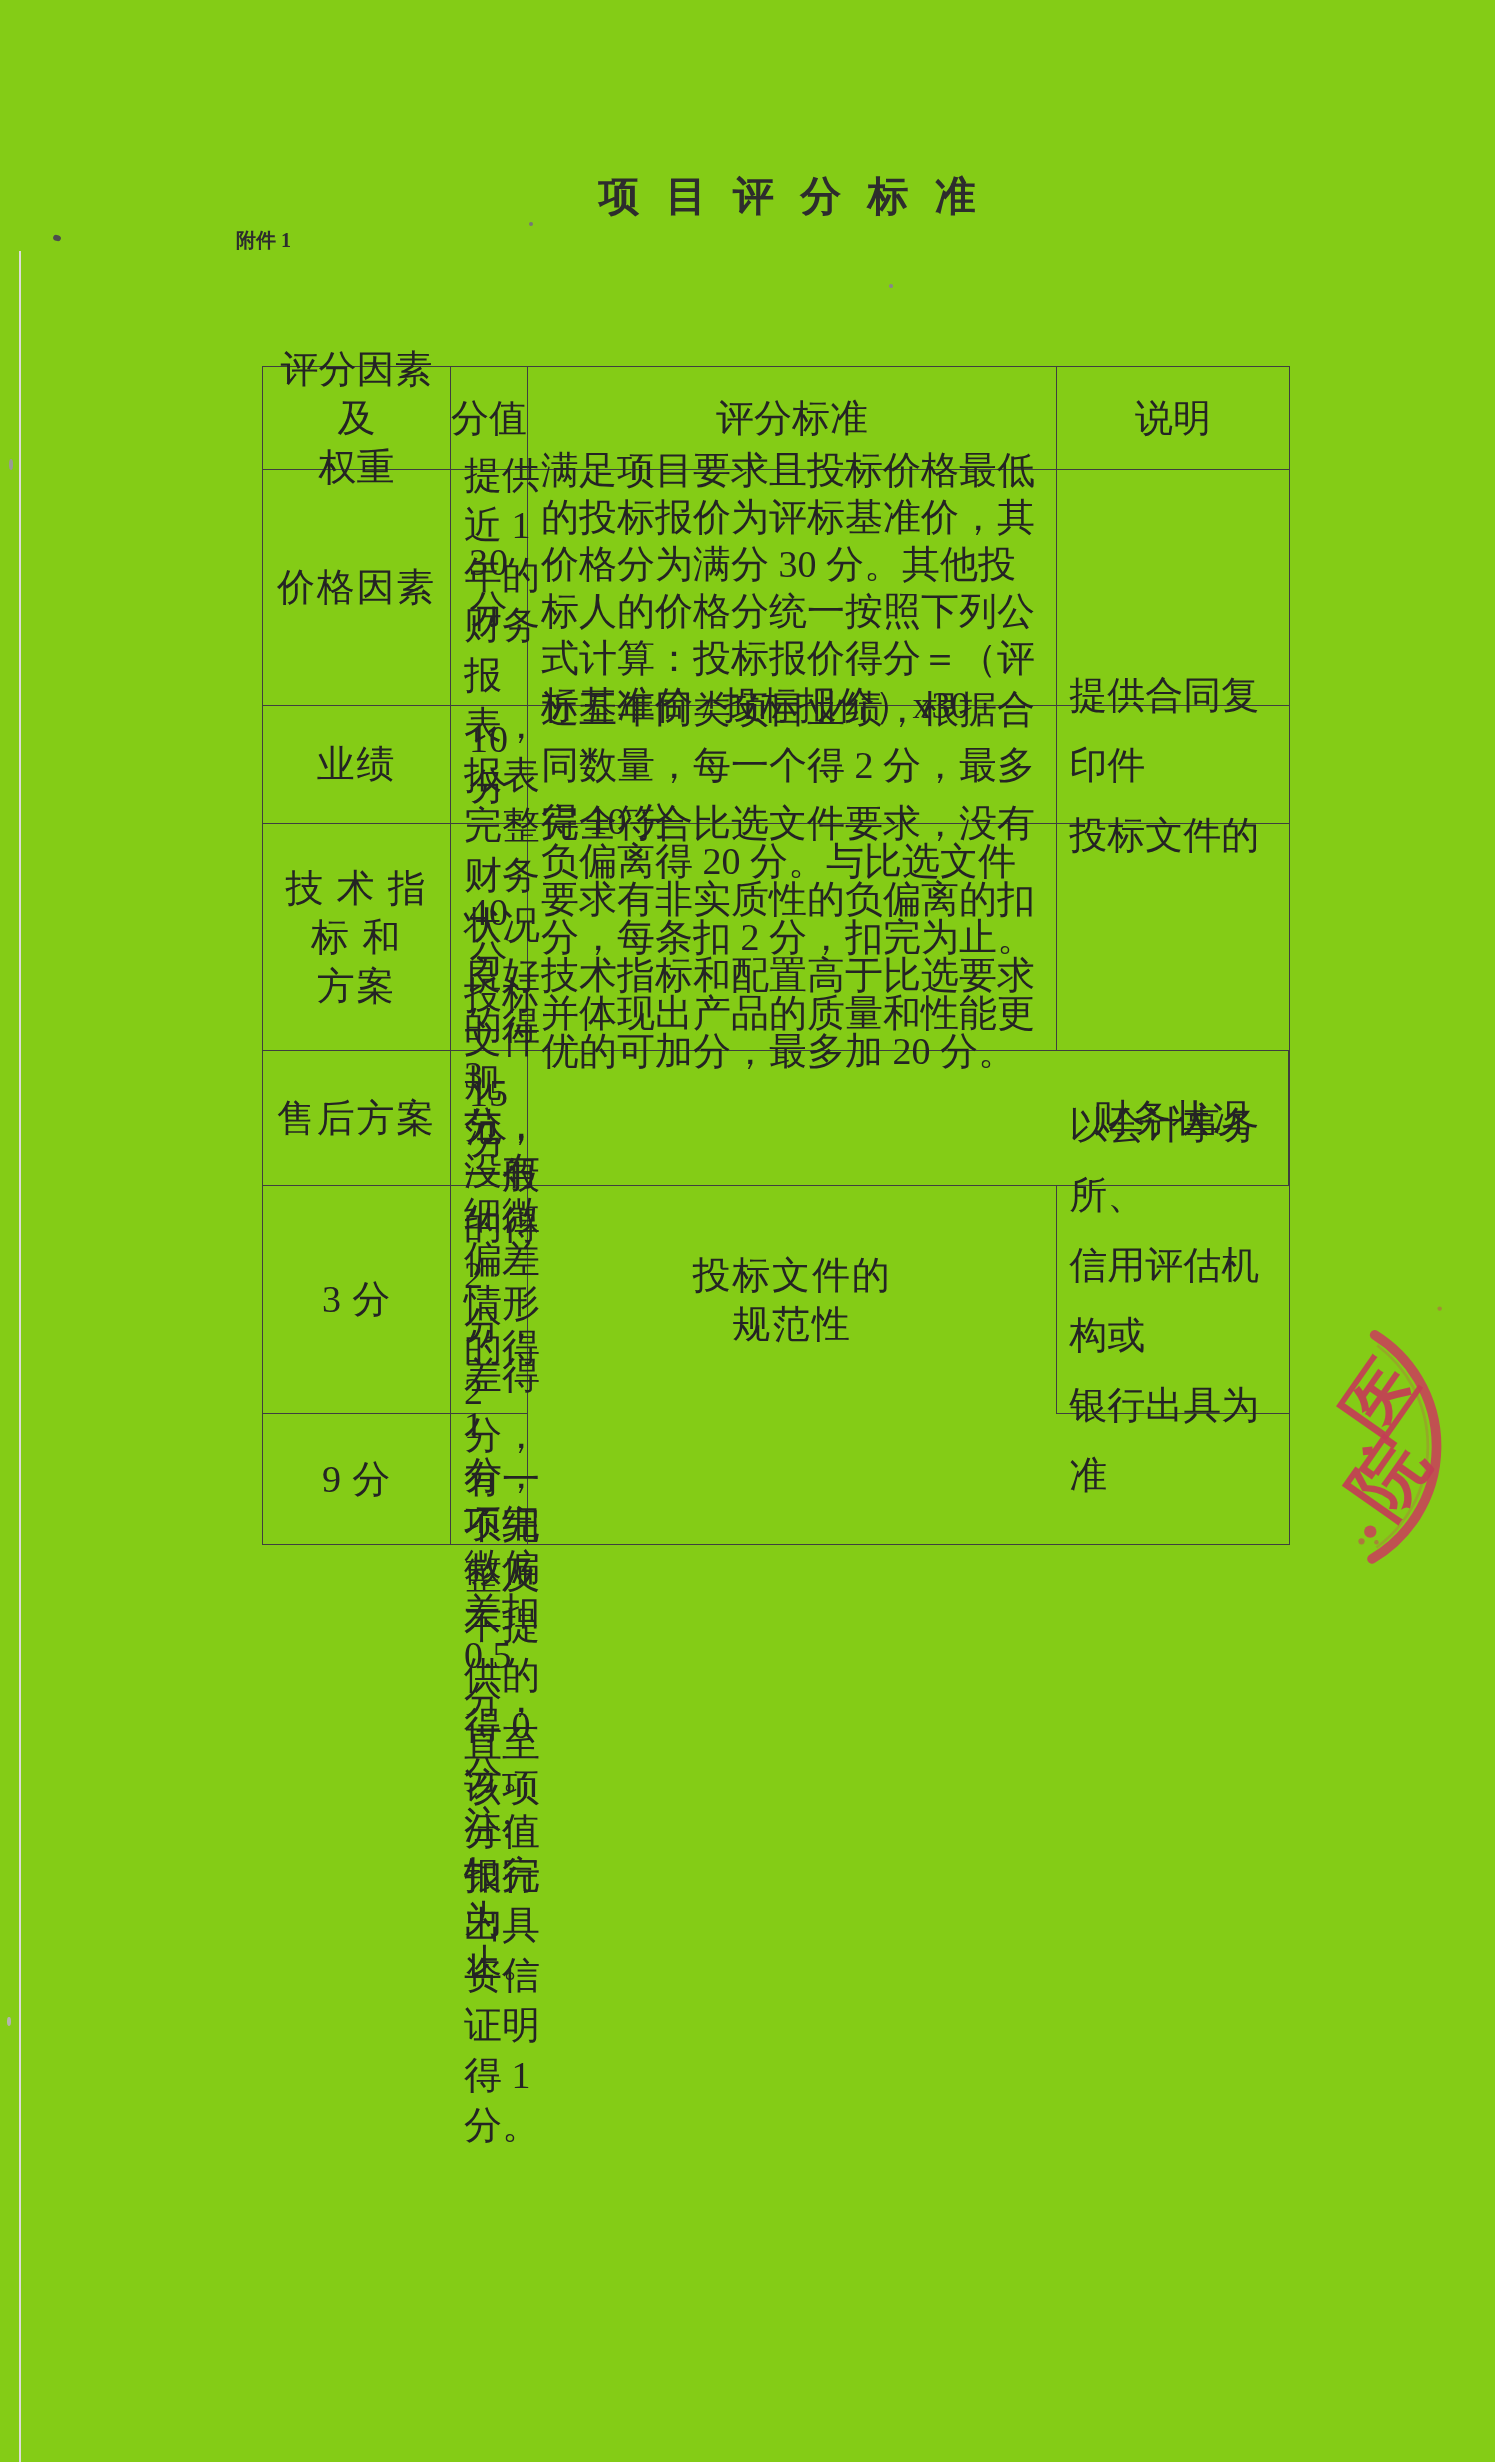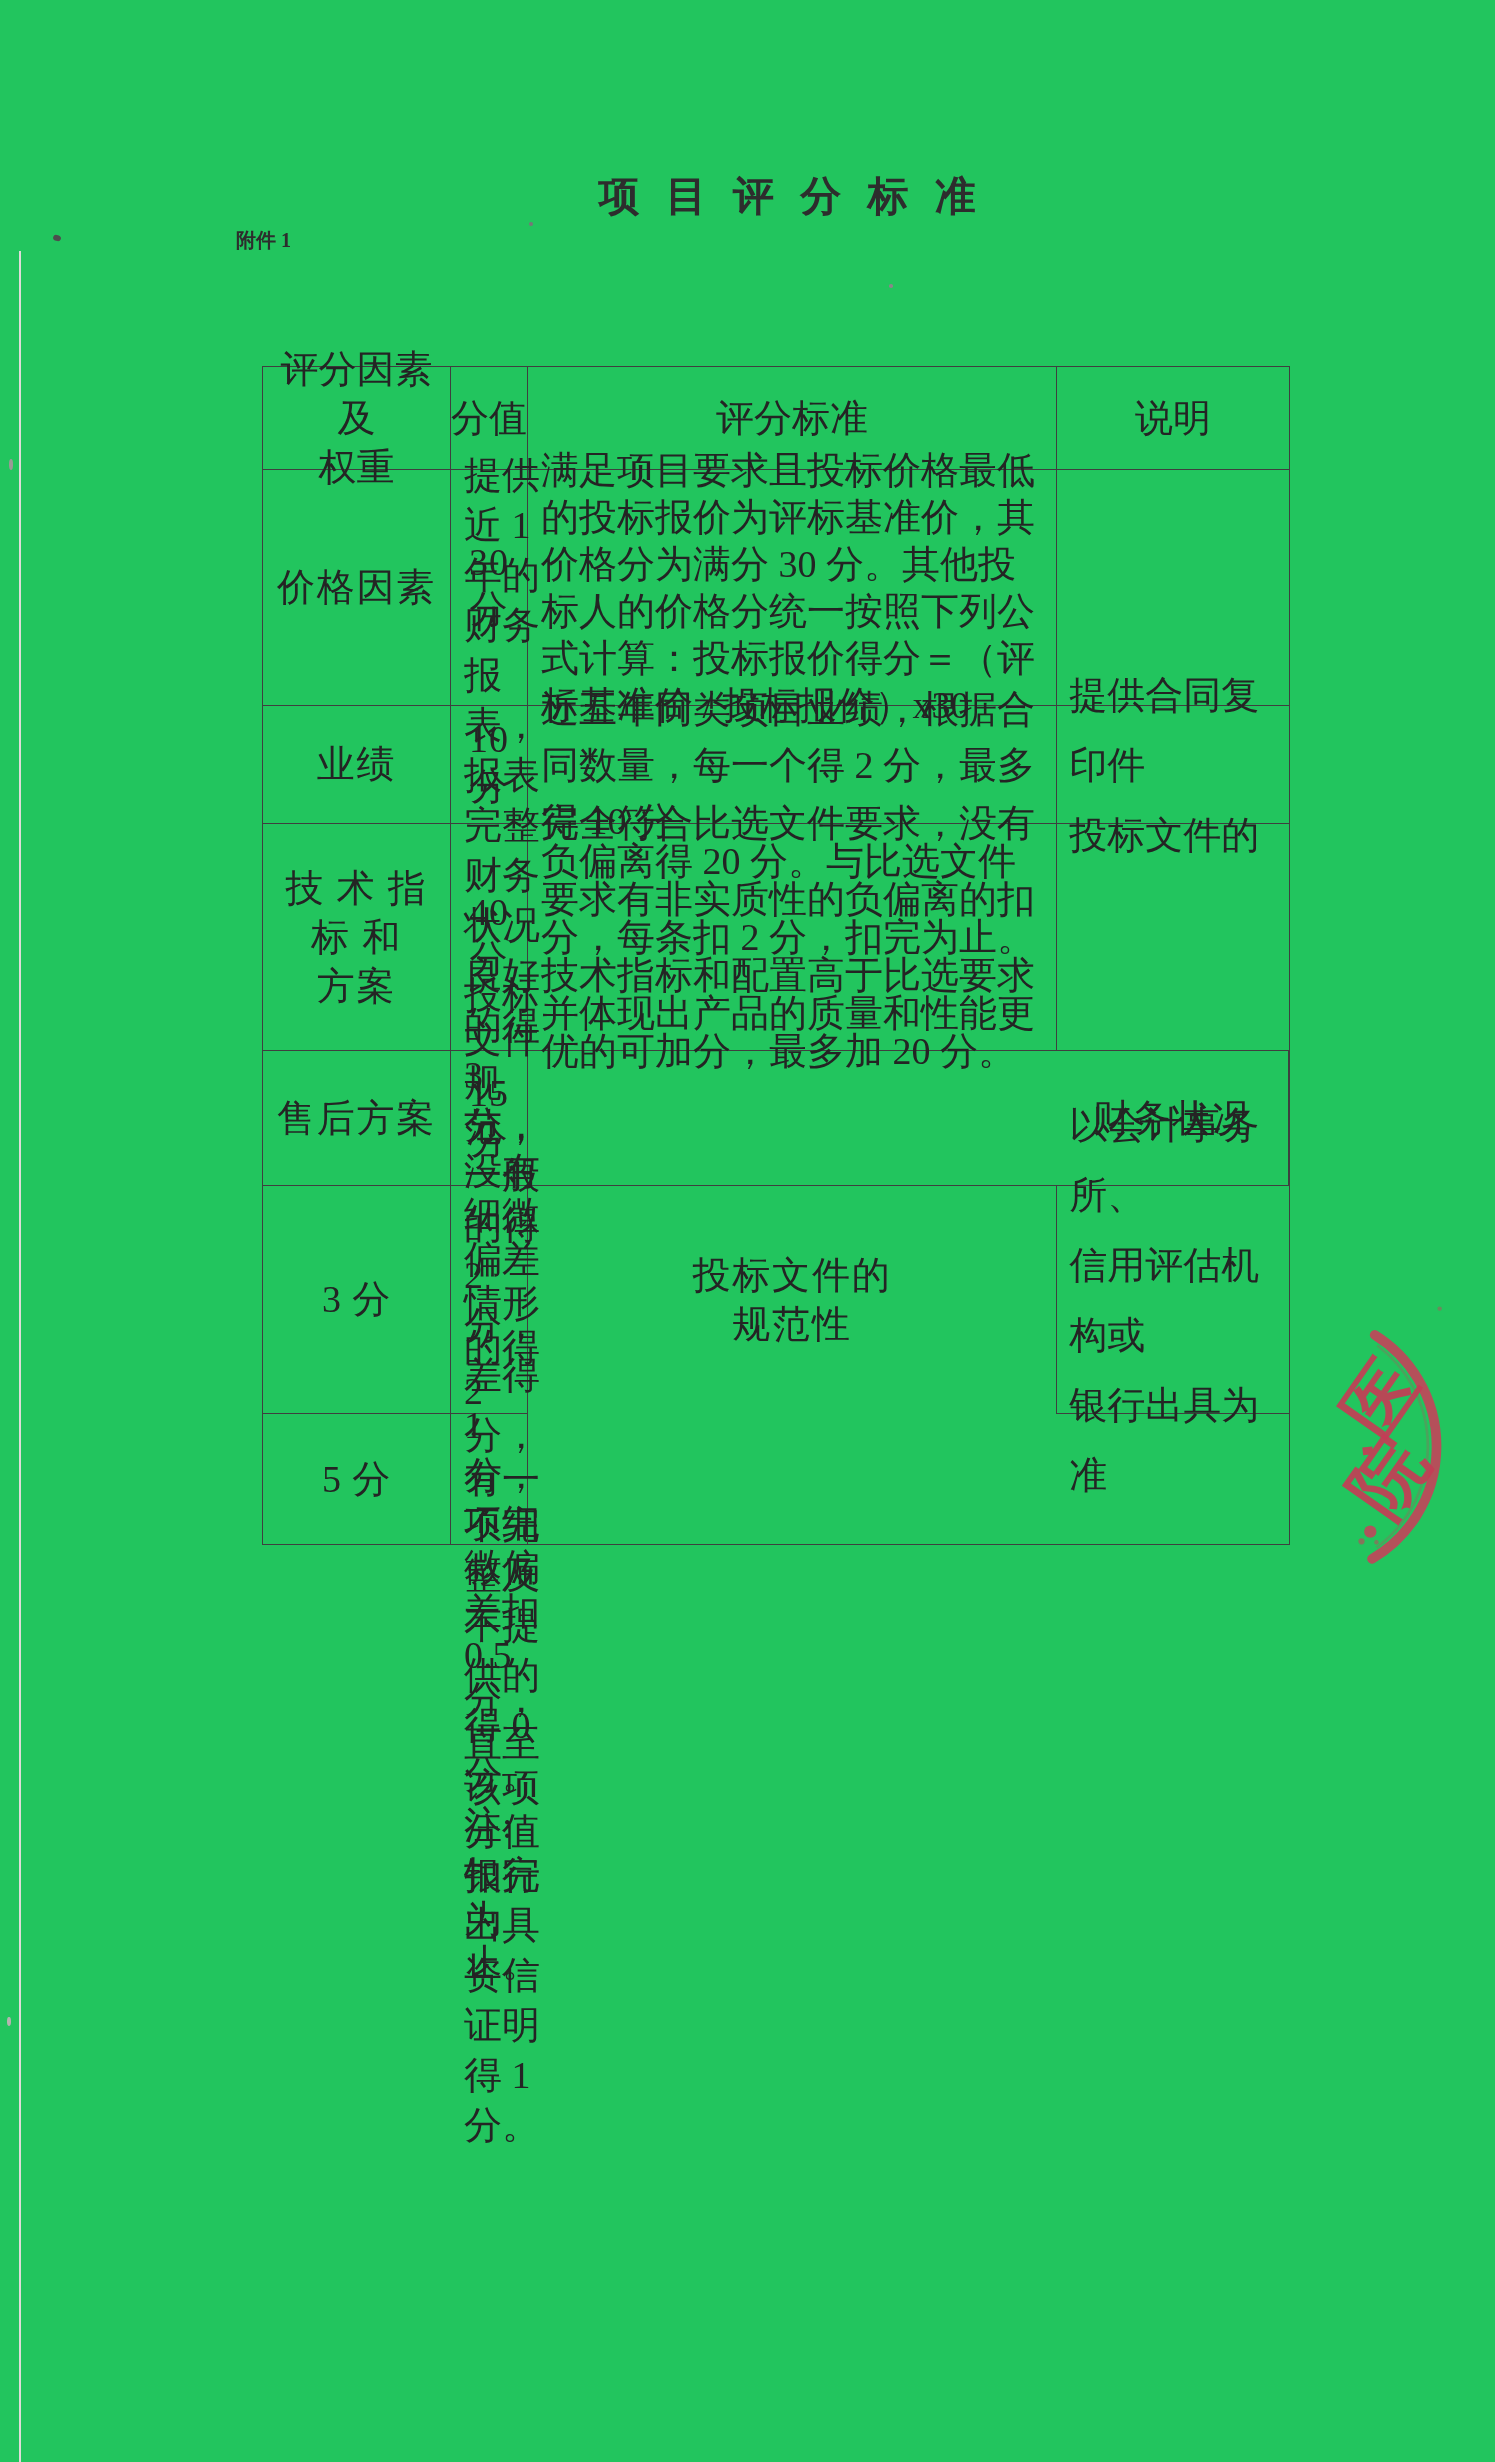--- a/index.html
+++ b/index.html
@@ -4,21 +4,21 @@
 <style>
   html,body{margin:0;padding:0;}
   body{
     width:1495px;height:2462px;
     background:#efeeec;
     font-family:"Liberation Serif","DejaVu Serif",serif;
     position:relative;overflow:hidden;
   }
   .page{
     position:absolute;left:0;top:0;width:1495px;height:2462px;
-    background:#22c55e;
+    background:#84cc16;
     color:#262626;
   }
   
   .scan-line{
     position:absolute;left:19.3px;top:251px;width:1.8px;height:2212px;
     background:#dedcd8;
   }
   .speck{position:absolute;border-radius:50%;}
   .title{
     position:absolute;left:791px;top:169px;transform:translateX(-50%);
@@ -114,21 +114,21 @@
     <div class="cell center c-factor pre">财务状况</div>
     <div class="cell center c-score">3 分</div>
     <div class="cell c-criteria pre lh-r5">提供近 1 年的财务报表，报表完整财务状况良好的得 3 分，一般的得 2 分，差得 1 分，不完整及不提供的得 0 分。
 注:银行出具资信证明得 1 分。</div>
     <div class="cell center c-factor pre last-row">投标文件的
 规范性</div>
 
     <div class="cell c-note pre last-col">以会计事务所、
 信用评估机构或
 银行出具为准</div>
-    <div class="cell center c-score last-row">5 分</div>
+    <div class="cell center c-score last-row">9 分</div>
     <div class="cell c-criteria pre lh-r6 last-row">投标文件规范，没有细微偏差情形的得 2
 分，有一项细微偏差扣 0.5 分，直至该项
 分值扣完为止。</div>
     <div class="cell c-note pre last-col last-row"></div>
   </div>
 
   <svg class="stamp-svg" width="202" height="343" viewBox="0 0 230 390">
     <g fill="none" stroke="#c8405a" stroke-opacity="0.88">
       <path d="M 93 68 A 149 149 0 0 1 90 323" stroke-width="11" stroke-linecap="round"></path>
       <path d="M 96 80 A 143 143 0 0 1 95 310" stroke-width="3" stroke-opacity="0.25"></path>

